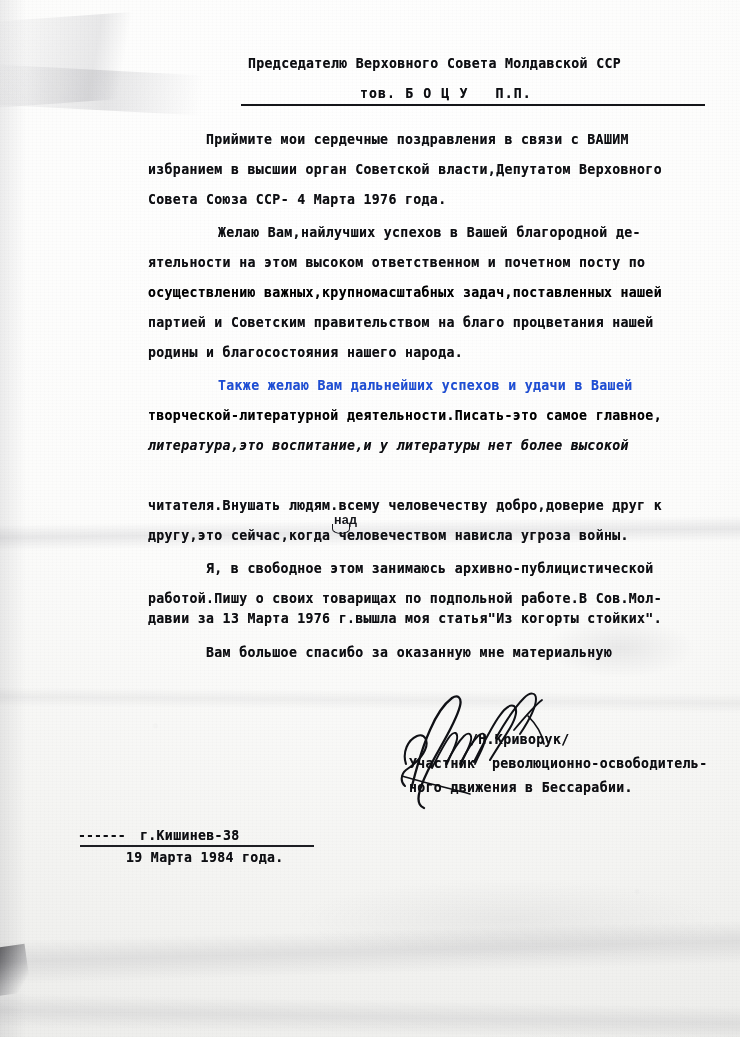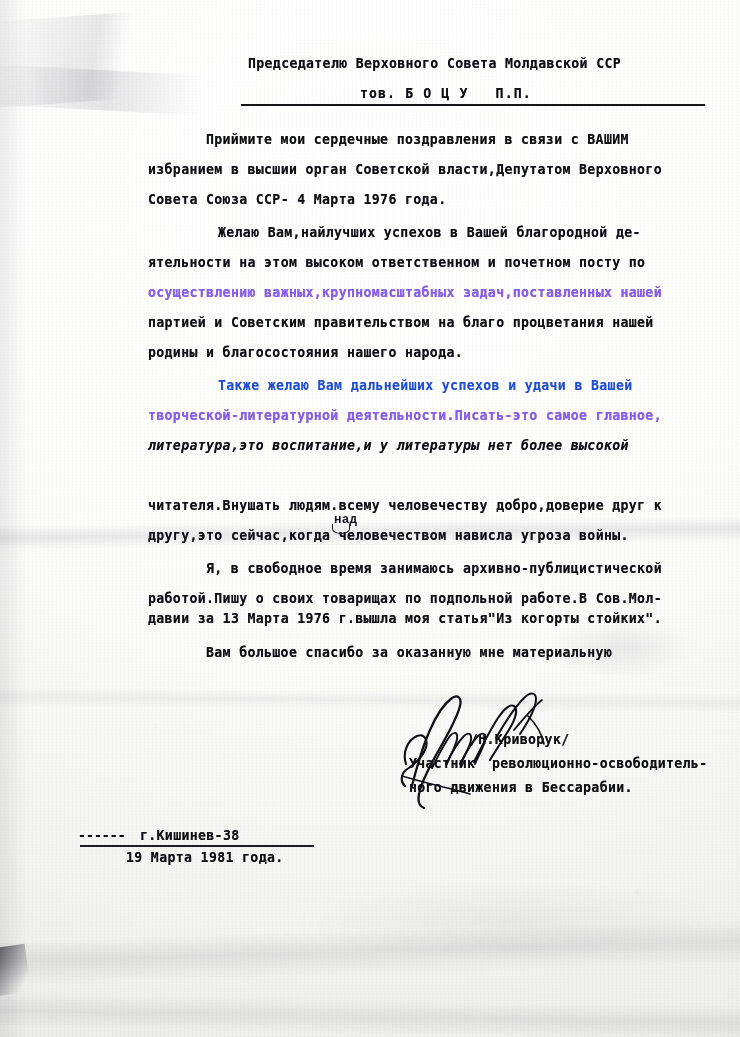--- a/index.html
+++ b/index.html
@@ -106,34 +106,34 @@
     font-family: "DejaVu Sans Mono", "Liberation Mono", monospace;
     font-size: 13.2px;
     letter-spacing: .35px;
     line-height: 1;
     color: #121317;
     font-weight: 700;
     text-shadow: 0 0 .6px rgba(20,20,26,.55);
   }
   
   .ink-light { color: #1d4ed8; text-shadow: 0 0 .5px rgba(60,60,70,.35); }
-  .ink-mid   { color: #8b5cf6; }
+  .ink-mid   { color: #000000; }
   .ink-dark  { color: #0d0e12; }
 
   .rule {
     position: absolute;
     background: #141519;
     height: 2px;
   }
   .rule-thin { height: 1.6px; background: #1d1e23; }
 
   
   .insert-word {
     position: absolute;
-    font-family: Liberation Mono, monospace;
+    font-family: Liberation Sans, sans-serif;
     font-size: 12.6px;
     font-weight: 700;
     color: #16171c;
     letter-spacing: .2px;
   }
   .insert-caret {
     position: absolute;
     width: 16px;
     height: 9px;
     border-left: 1.4px solid #1b1c21;
@@ -191,21 +191,21 @@
 
   <div class="typed ink-light" style="left:218px; top:379px;">Также желаю Вам дальнейших успехов и удачи в Вашей</div>
   <div class="typed ink-mid" style="left:148px; top:409px;">творческой-литературной деятельности.Писать-это самое главное,</div>
   <div class="typed ink-dark" style="left:148px; top:439px;font-style:italic;">литература,это воспитание,и у литературы нет более высокой</div>
   <div class="typed ink-dark" style="left:148px; top:499px;">читателя.Внушать людям.всему человечеству добро,доверие друг к</div>
   <div class="typed ink-dark" style="left:148px; top:529px;">другу,это сейчас,когда человечеством нависла угроза войны.</div>
 
   <div class="insert-word" style="left:334px; top:513px;">над</div>
   <div class="insert-caret" style="left:332px; top:524px;"></div>
 
-  <div class="typed ink-dark" style="left:206px; top:562px;">Я, в свободное время занимаюсь архивно-публицистической</div>
+  <div class="typed ink-dark" style="left:206px; top:562px;">Я, в свободное этом занимаюсь архивно-публицистической</div>
   <div class="typed ink-dark" style="left:148px; top:592px;">работой.Пишу о своих товарищах по подпольной работе.В Сов.Мол-</div>
   <div class="typed ink-dark" style="left:148px; top:612px;">давии за 13 Марта 1976 г.вышла моя статья"Из когорты стойких".</div>
 
   <div class="typed ink-dark" style="left:206px; top:646px;">Вам большое спасибо за оказанную мне материальную</div>
 
   <svg class="signature-svg" style="left:392px; top:690px;" width="210" height="120" viewBox="0 0 210 120">
     <g class="sig-stroke">
       <path d="M14,74 C10,62 16,50 25,46 C33,43 37,51 33,60 C29,69 20,76 14,80 C9,84 8,92 13,96" stroke-width="2.1"></path>
       <path d="M20,96 C24,80 30,58 38,40 C44,26 52,14 60,8 C66,4 70,8 68,16 C65,28 56,44 48,58
                C40,72 32,86 28,100 C25,110 27,116 32,118" stroke-width="2.3"></path>
@@ -222,15 +222,15 @@
   </svg>
 
   <div class="typed ink-dark" style="left:470px; top:733px;">/Н.Криворук/</div>
 
   <div class="typed ink-dark" style="left:409px; top:757px;">Участник  революционно-освободитель-</div>
   <div class="typed ink-dark" style="left:409px; top:781px;">ного движения в Бессарабии.</div>
 
   <div class="typed ink-dark" style="left:78px; top:829px; letter-spacing:0px;">------</div>
   <div class="typed ink-dark" style="left:140px; top:829px;">г.Кишинев-38</div>
   <div class="rule rule-thin" style="left:80px; top:845px; width:234px;"></div>
-  <div class="typed ink-dark" style="left:126px; top:851px;">19 Марта 1981 года.</div>
+  <div class="typed ink-dark" style="left:126px; top:851px;">19 Марта 1984 года.</div>
 
 </div>
 
 </body></html>

